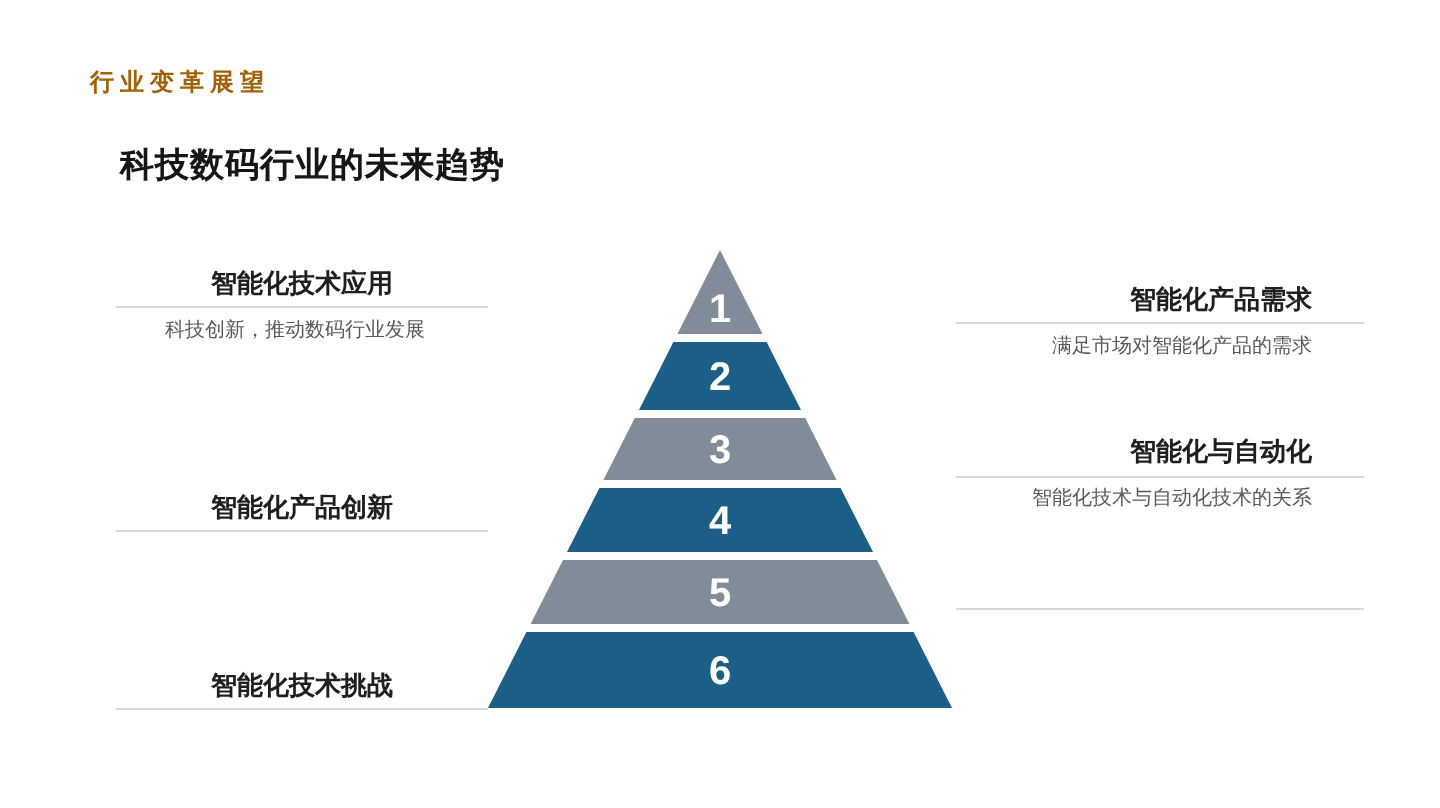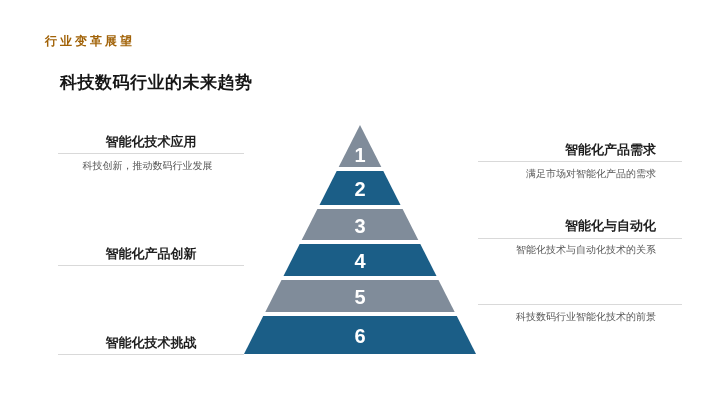--- a/index.html
+++ b/index.html
@@ -79,14 +79,13 @@
   <div class="rule"></div>
   <div class="d">满足市场对智能化产品的需求</div>
 </div>
 <div class="label right r2">
   <div class="t">智能化与自动化</div>
   <div class="rule"></div>
   <div class="d">智能化技术与自动化技术的关系</div>
 </div>
 <div class="label right r3">
   <div class="rule"></div>
-  <div class="d">科技数码行业智能化技术的前景</div>
 </div>
 
 </body></html>

